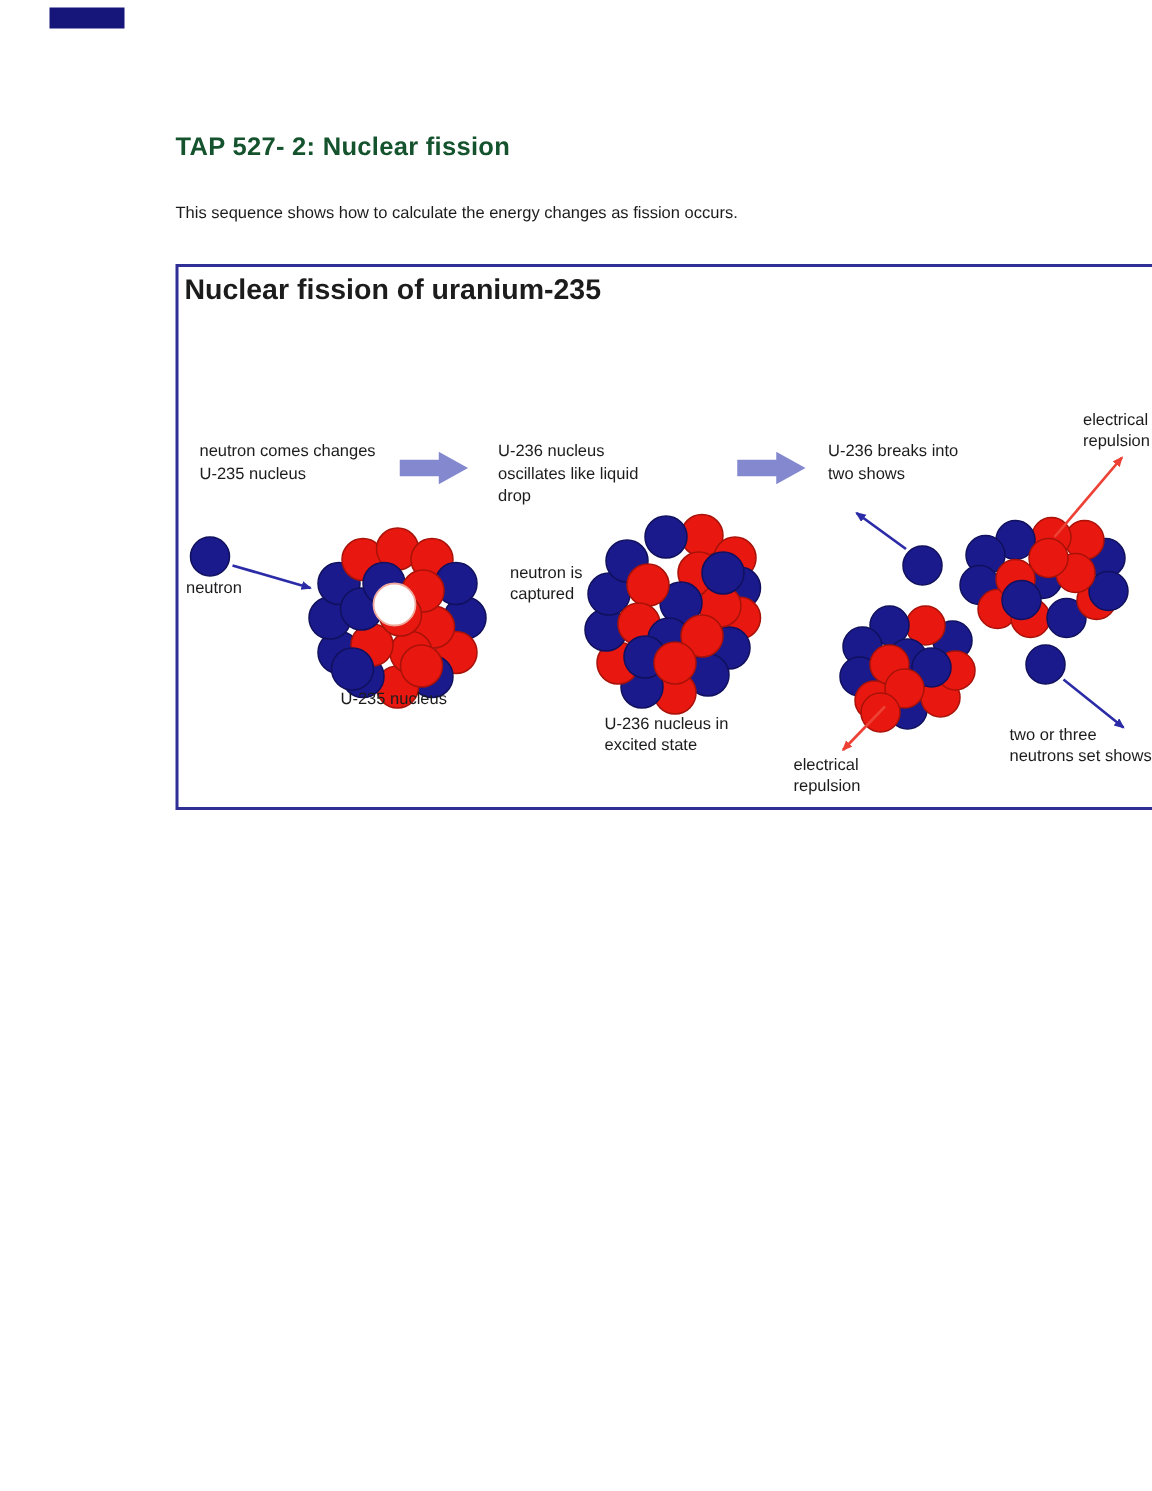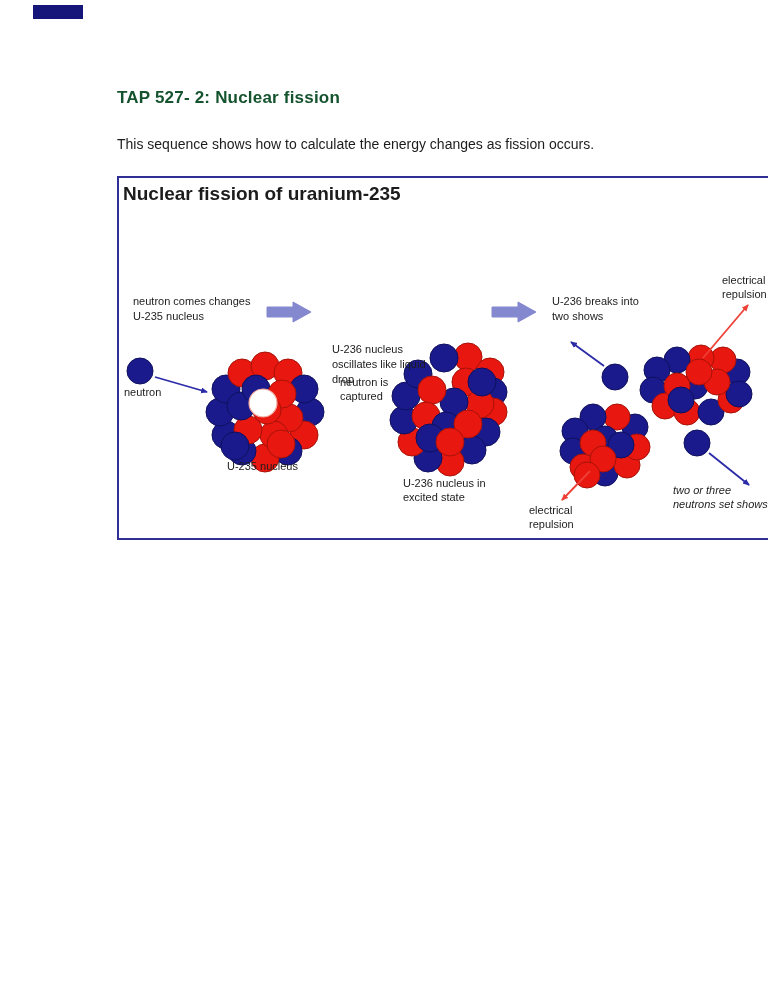--- a/index.html
+++ b/index.html
@@ -15,21 +15,21 @@
   #corner-mark{
     left:33px;top:5px;width:50px;height:14px;
   }
   #page-title{
     left:117px;top:88px;
     font-size:17px;font-weight:bold;letter-spacing:0.2px;
     white-space:nowrap;
   }
   #intro-text{
     left:117px;top:136px;
-    font-size:14px;
+    font-size:11px;
     white-space:nowrap;
   }
   #diagram-box{
     left:117px;top:176px;
     width:651px;height:360px; 
     border-width:2px;border-style:solid;
     box-sizing:content-box;
   }
   #diagram-title{
     left:123px;top:183px;
@@ -61,21 +61,21 @@
   <div id="intro-text" class="abs">This sequence shows how to calculate the energy changes as fission occurs.</div>
 
   <div id="diagram-box" class="abs" style="border-color: rgb(47, 47, 150);"></div>
 
   <div id="diagram-title" class="abs">Nuclear fission of uranium-235</div>
 
   <div class="abs lbl stage" style="left:133px;top:294px;">
     <div>neutron comes changes</div>
     <div>U-235 nucleus</div>
   </div>
-  <div class="abs lbl stage" style="left:332px;top:294px;margin-top:48px;">
+  <div class="abs lbl stage" style="left:332px;top:294px;">
     <div>U-236 nucleus</div>
     <div>oscillates like liquid</div>
     <div>drop</div>
   </div>
   <div class="abs lbl stage" style="left:552px;top:294px;">
     <div>U-236 breaks into</div>
     <div>two shows</div>
   </div>
   <div class="abs lbl" style="left:722px;top:273px;">
     <div>electrical</div>
@@ -89,21 +89,21 @@
   </div>
   <div class="abs lbl" style="left:227px;top:459px;">U-235 nucleus</div>
   <div class="abs lbl" style="left:403px;top:476px;">
     <div>U-236 nucleus in</div>
     <div>excited state</div>
   </div>
   <div class="abs lbl" style="left:529px;top:503px;">
     <div>electrical</div>
     <div>repulsion</div>
   </div>
-  <div class="abs lbl" style="left:673px;top:483px;font-style:italic;">
+  <div class="abs lbl" style="left:673px;top:483px;">
     <div>two or three</div>
     <div>neutrons set shows</div>
   </div>
 
   <svg id="diagram-canvas" class="abs" viewBox="0 0 768 994" width="768" height="994">
       <defs>
         <marker id="ah-blue" markerWidth="7" markerHeight="7" refX="6" refY="3" orient="auto" markerUnits="userSpaceOnUse">
           <path d="M0,0 L7,3 L0,6 Z" fill="#2b2ba8"></path>
         </marker>
         <marker id="ah-red" markerWidth="7" markerHeight="7" refX="6" refY="3" orient="auto" markerUnits="userSpaceOnUse">

